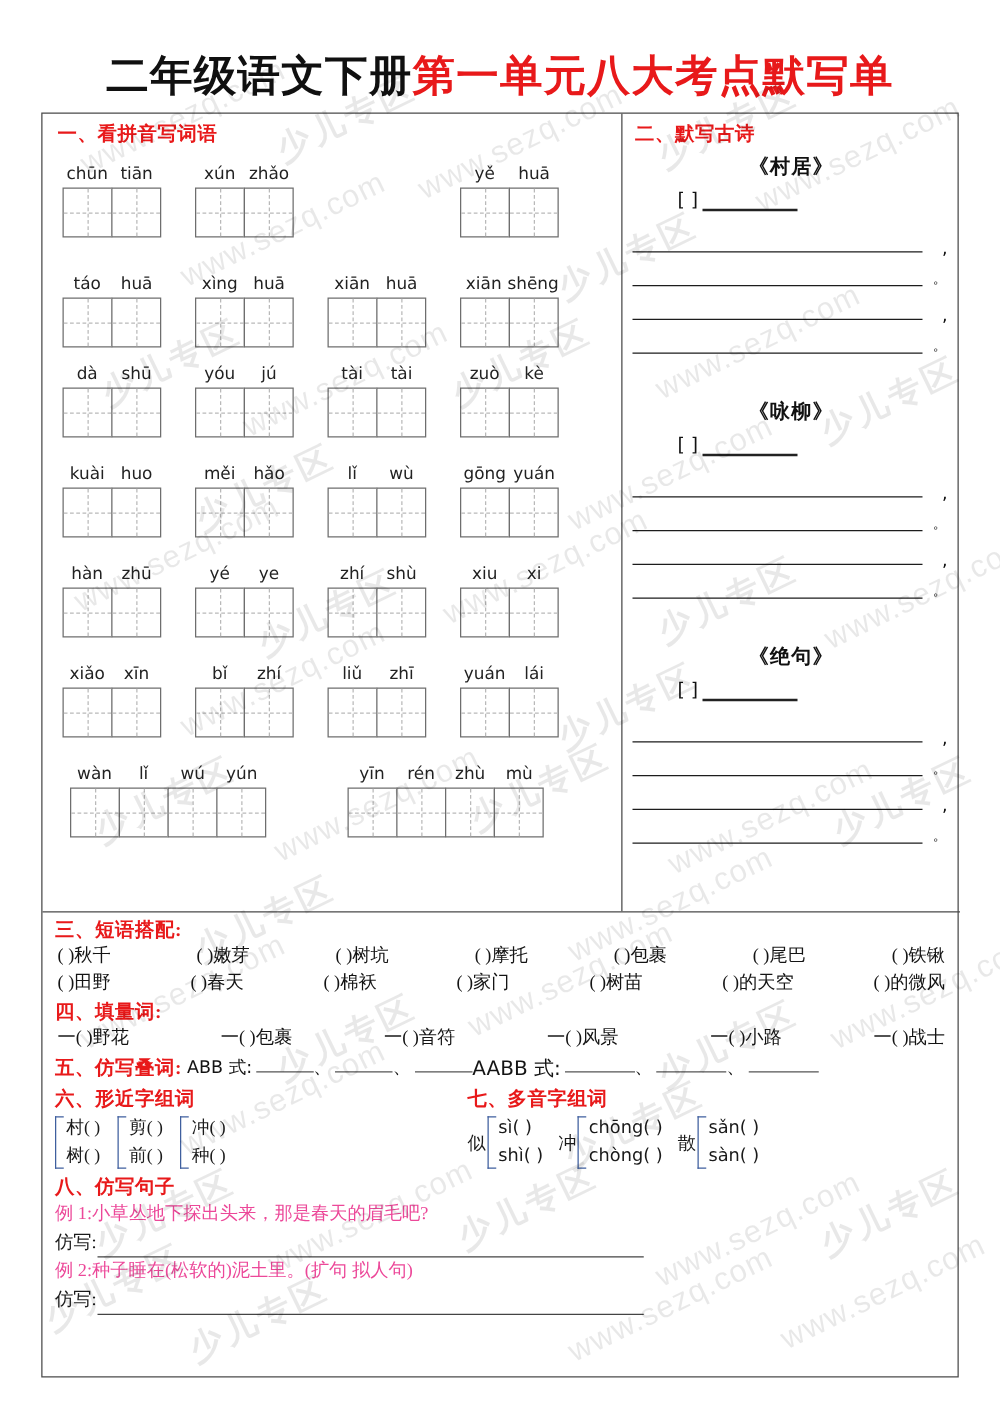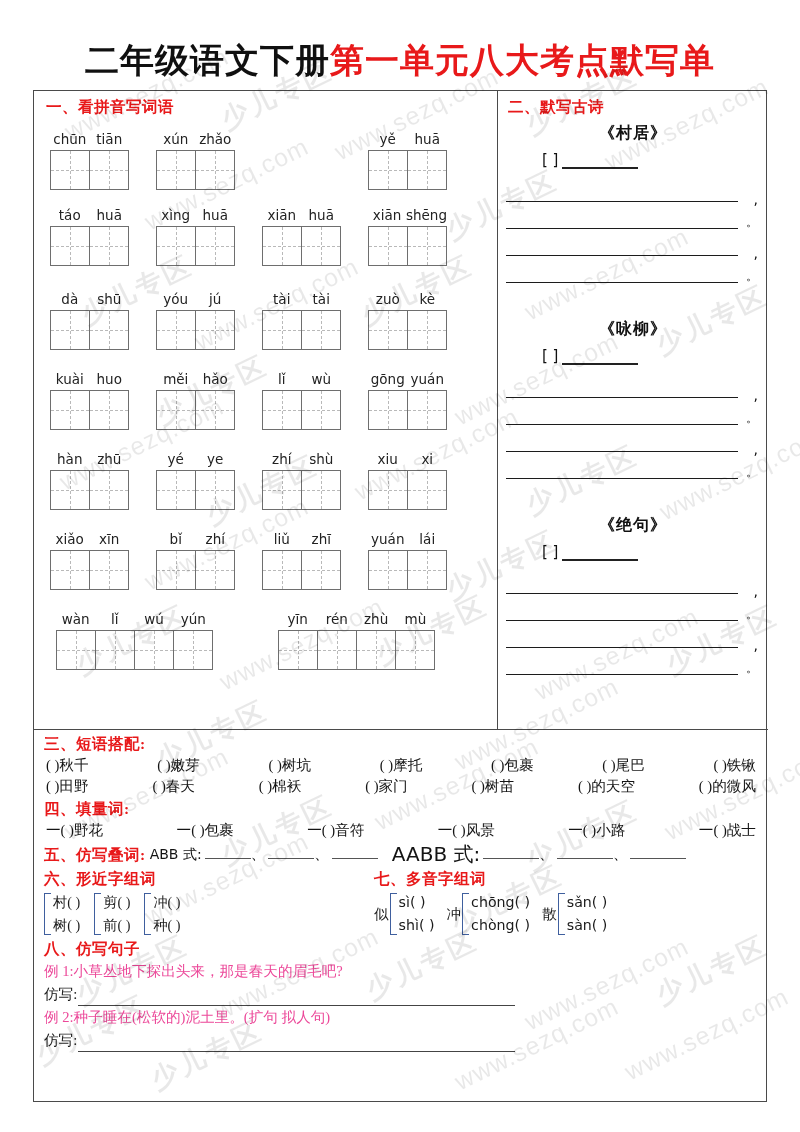--- a/index.html
+++ b/index.html
@@ -224,21 +224,21 @@
                 <div class="py" style="width: 79px;">
                   <span>yě</span>
                   <span>huā</span>
                 </div>
                 <div class="cells">
                   <div class="cell"></div>
                   <div class="cell"></div>
                 </div>
               </div>
             </div>
-            <div class="pyrow" style="top: 112px;">
+            <div class="pyrow" style="top: 124px;">
               <div class="grp" style="left: 16px;">
                 <div class="py" style="width: 79px;">
                   <span>táo</span>
                   <span>huā</span>
                 </div>
                 <div class="cells">
                   <div class="cell"></div>
                   <div class="cell"></div>
                 </div>
               </div>
@@ -592,21 +592,21 @@
             <span>一(    )小路</span>
             <span>一(    )战士</span>
           </div>
       </div>
 
       <div class="sec" style="padding-top:3px;">
         <div class="row-txt" style="display:flex;align-items:flex-end;">
           <span class="sec-head">五、仿写叠词:</span>
           <span style="margin-left:4px;font-family:'DejaVu Sans',sans-serif;font-size:14px;">ABB 式:</span>
           <span id="abbBlanks"><span class="inl" style="width: 46px; margin-left: 3px;"></span><span>、</span><span class="inl" style="width: 46px; margin-left: 3px;"></span><span>、</span><span class="inl" style="width: 46px; margin-left: 3px;"></span></span>
-          <span style="margin-left:14px;font-family:'DejaVu Sans',sans-serif;font-size:20px;">AABB 式:</span>
+          <span style="font-family:'DejaVu Sans',sans-serif;font-size:16px;">AABB 式:</span>
           <span id="aabbBlanks"><span class="inl" style="width: 56px; margin-left: 3px;"></span><span>、</span><span class="inl" style="width: 56px; margin-left: 3px;"></span><span>、</span><span class="inl" style="width: 56px; margin-left: 3px;"></span></span>
         </div>
       </div>
 
       <div class="sec" style="padding-top:4px;">
         <div style="display:flex;">
           <div style="width:330px;" class="sec-head">六、形近字组词</div>
           <div class="sec-head">七、多音字组词</div>
         </div>
         <div style="display:flex;align-items:flex-start;margin-top:3px;">

